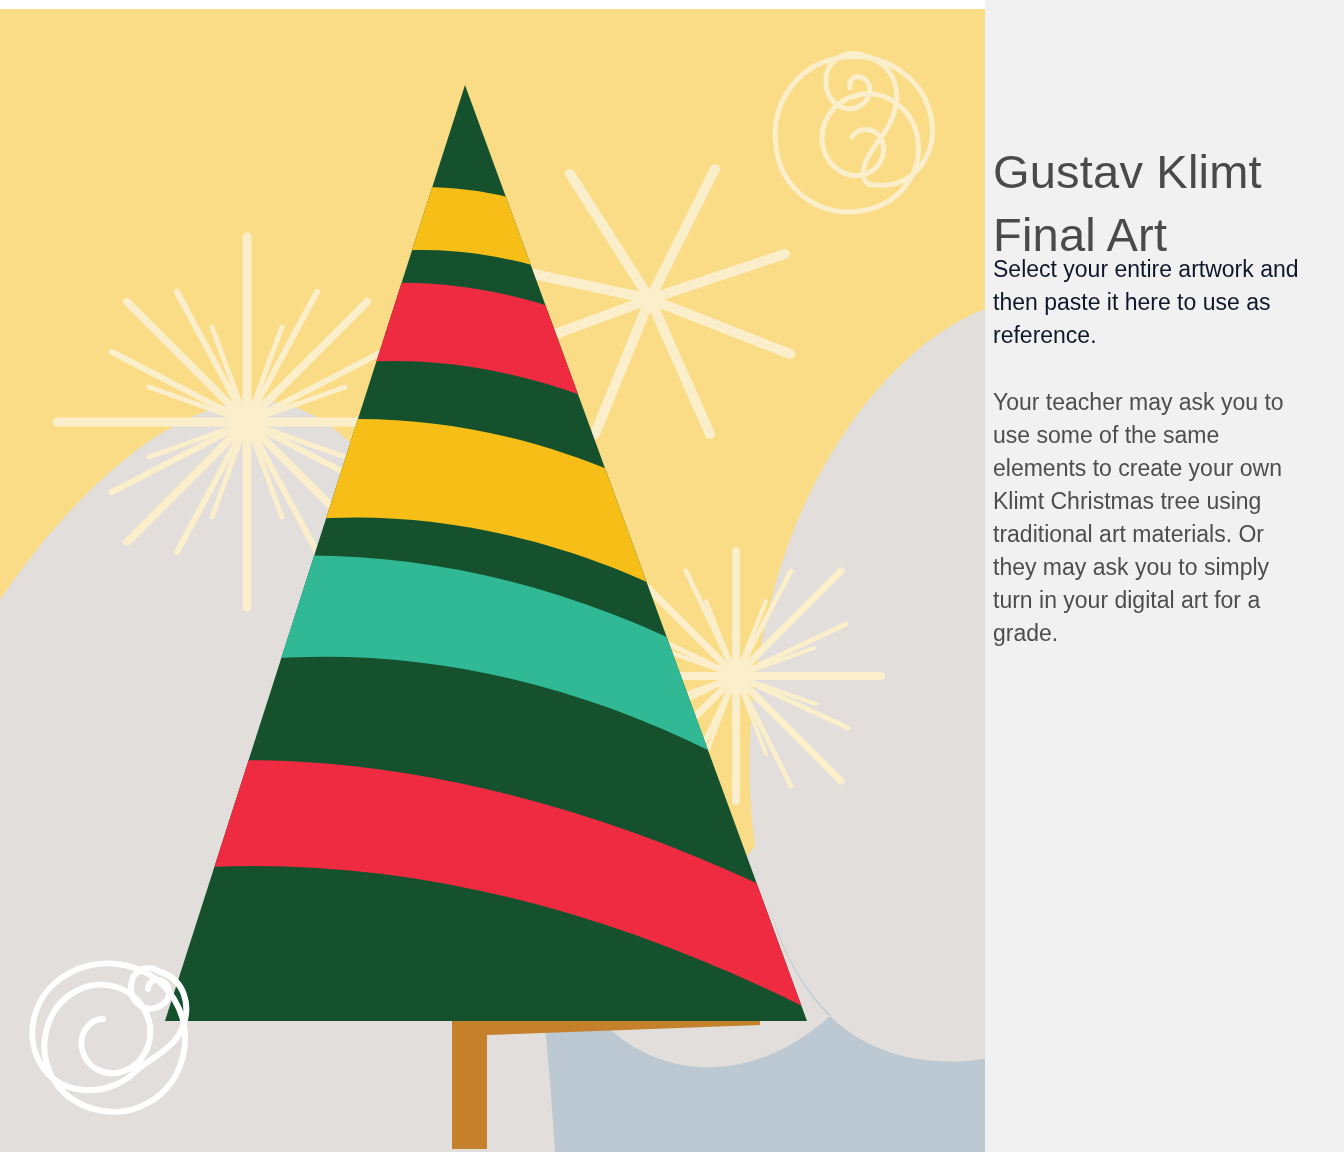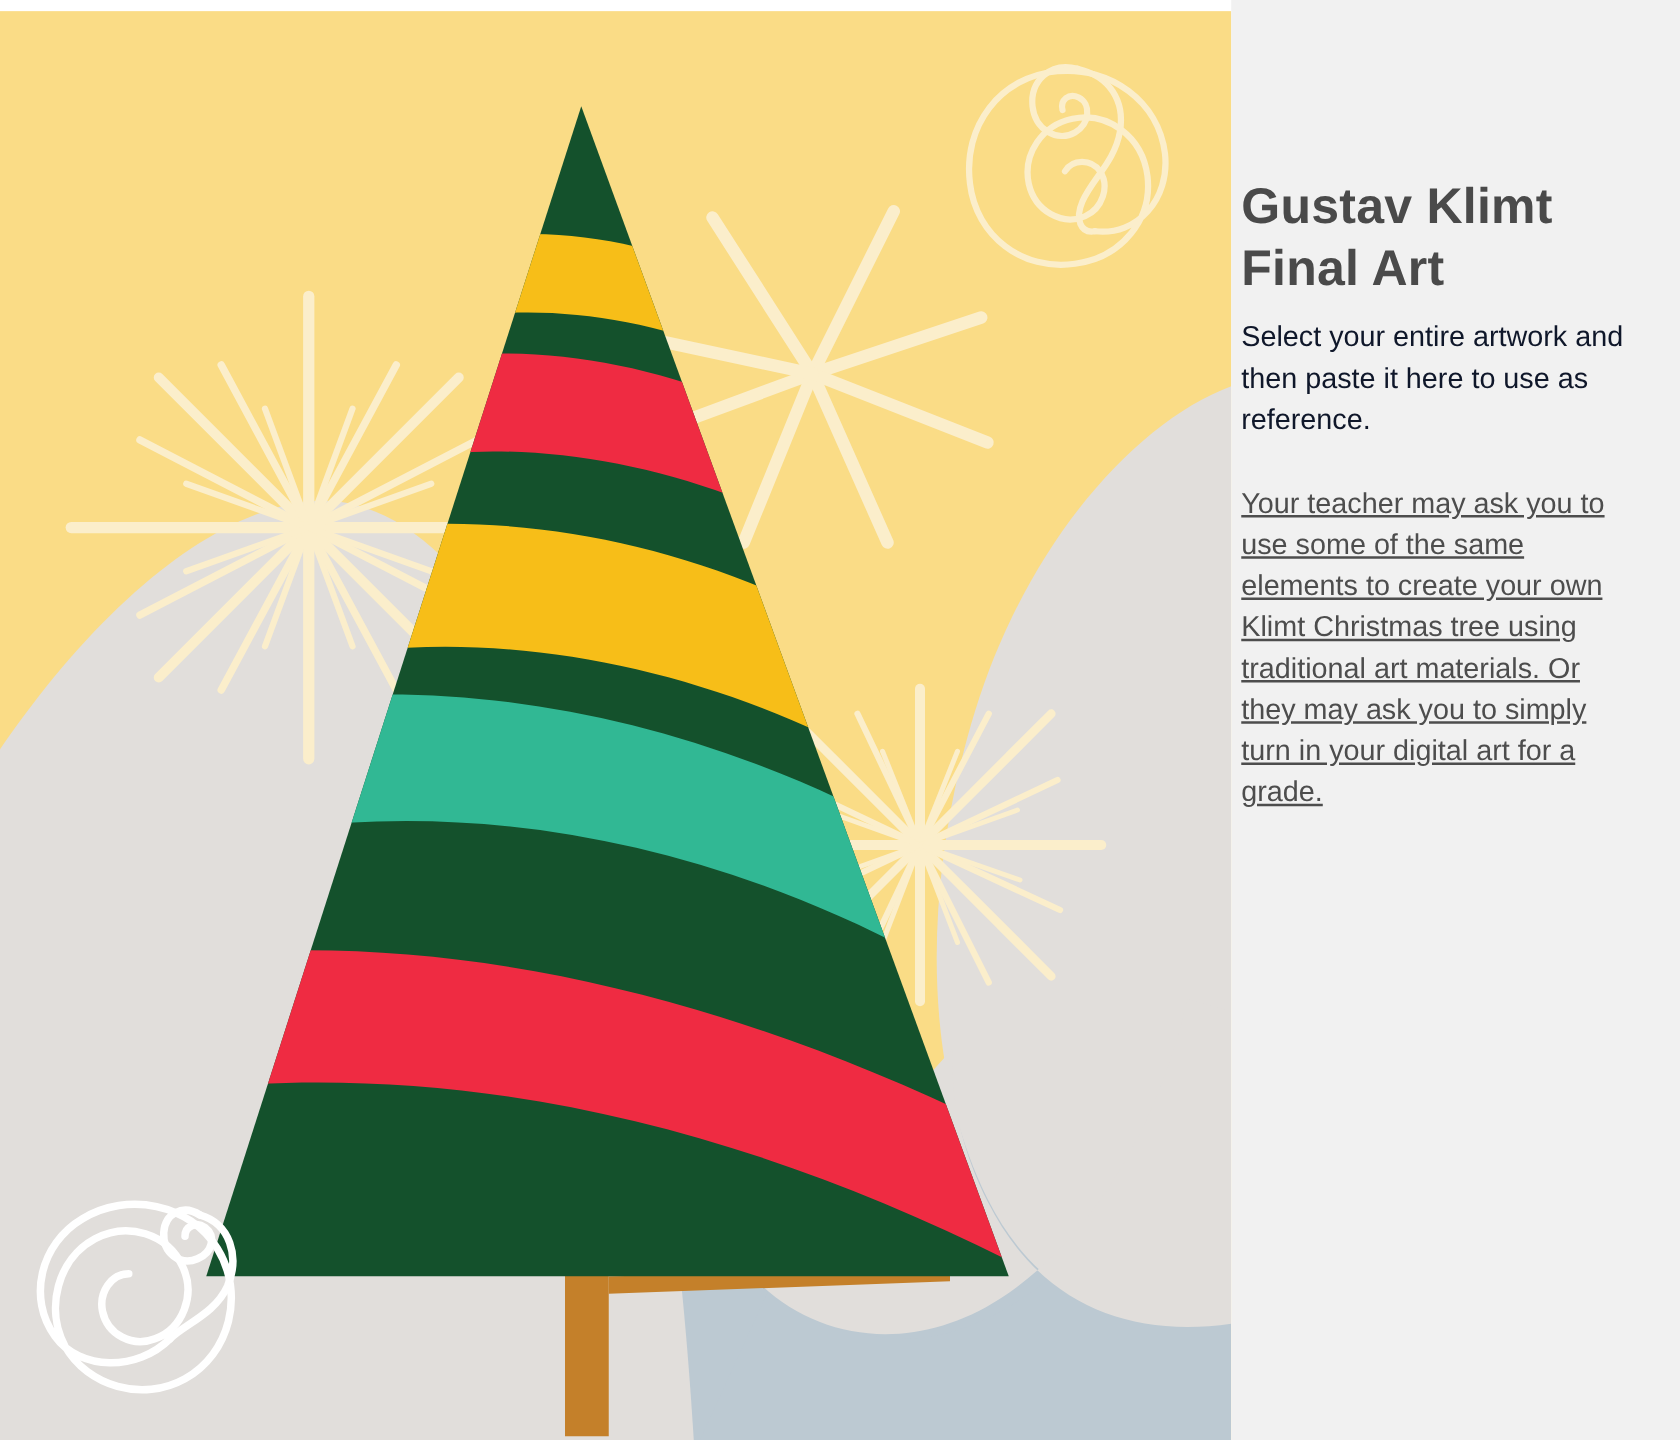--- a/index.html
+++ b/index.html
@@ -13,30 +13,30 @@
 
   
   #side-panel{
     position:absolute;left:985px;top:0;width:359px;height:1152px;
     background:#f1f1f1;
     box-sizing:border-box;
     padding:0;
   }
   #panel-title{
     position:absolute;left:8px;top:140px;width:330px;
-    font-size:40px;line-height:50px;font-weight:700;color:#4a4a4a;
+    font-size:47px;line-height:63px;font-weight:400;color:#4a4a4a;
     letter-spacing:.2px;
   }
   #panel-p1{
     position:absolute;left:8px;top:253px;width:312px;
     font-size:23px;line-height:33px;color:#0f172a;
   }
   #panel-p2{
     position:absolute;left:8px;top:386px;width:312px;
-    font-size:23px;line-height:33px;color:#4d4d4d;text-decoration:underline;
+    font-size:23px;line-height:33px;color:#4d4d4d;
   }
 
   
   #artwork-canvas{
     position:absolute;left:0;top:9px;width:985px;height:1143px;
     overflow:hidden;
     background:#fadc86;
   }
   #artwork-svg{display:block;width:985px;height:1143px;}
   .thin-top-strip{position:absolute;left:0;top:0;width:985px;height:9px;background:#ffffff;}

